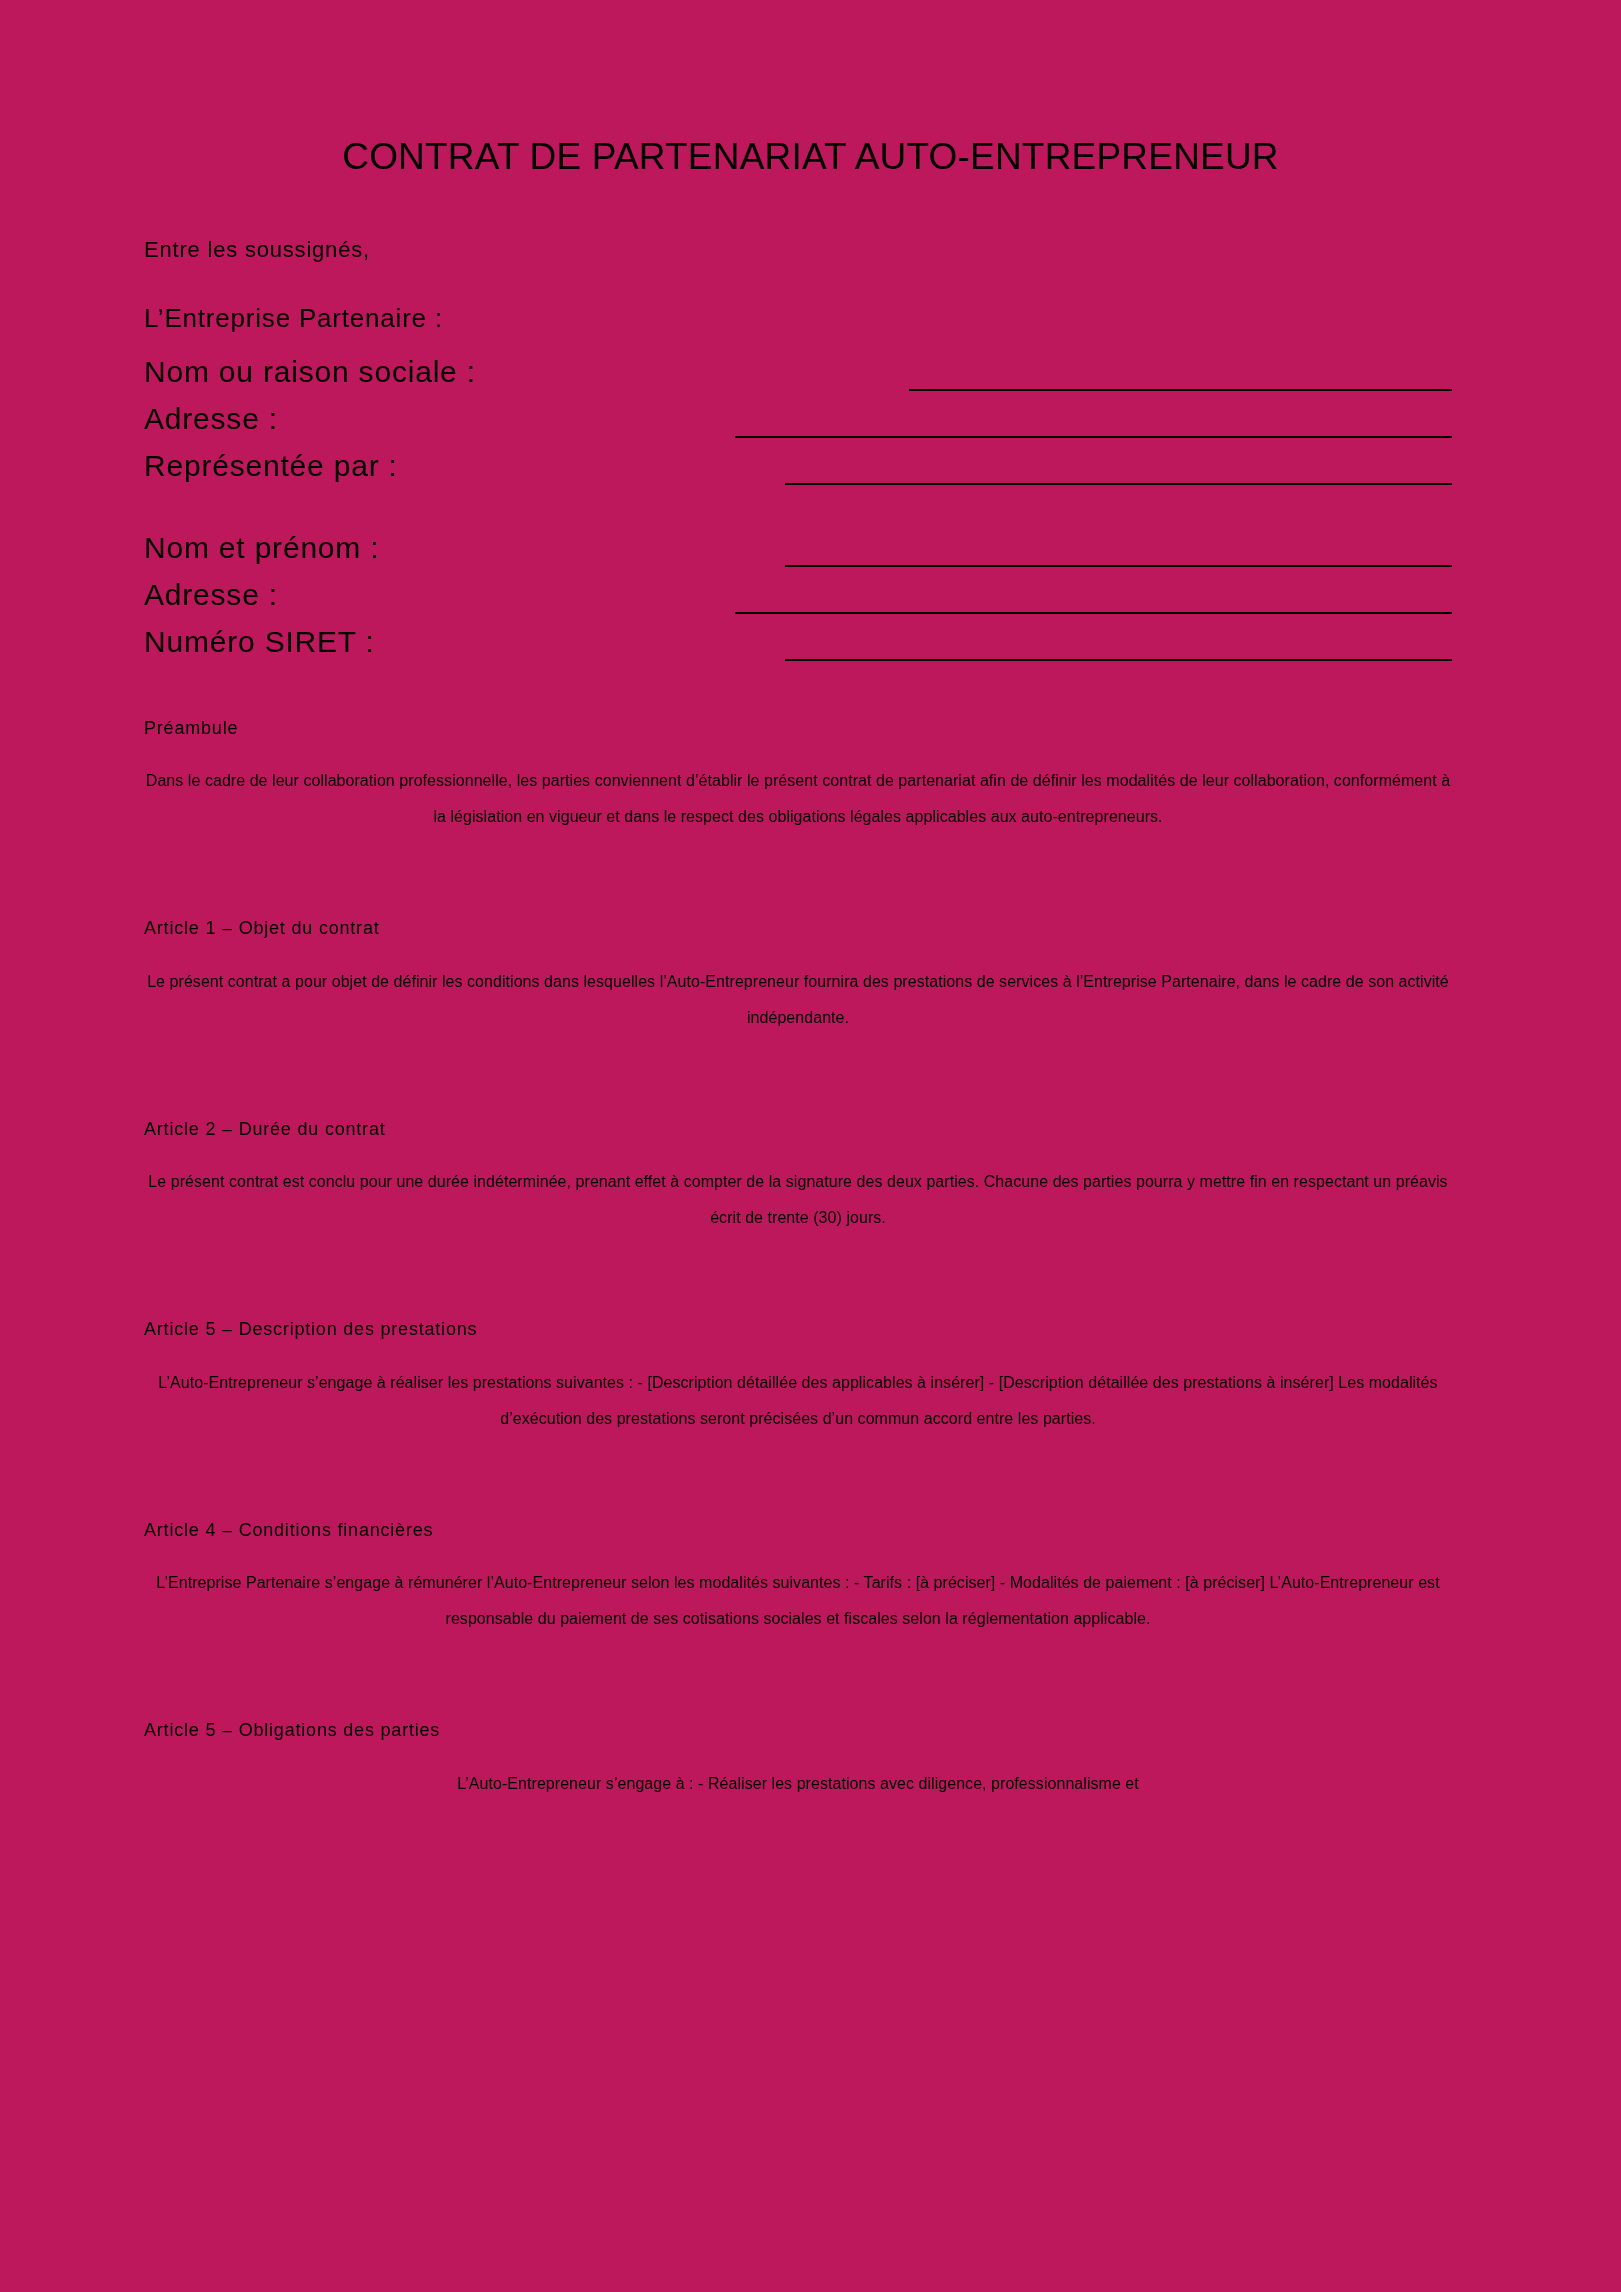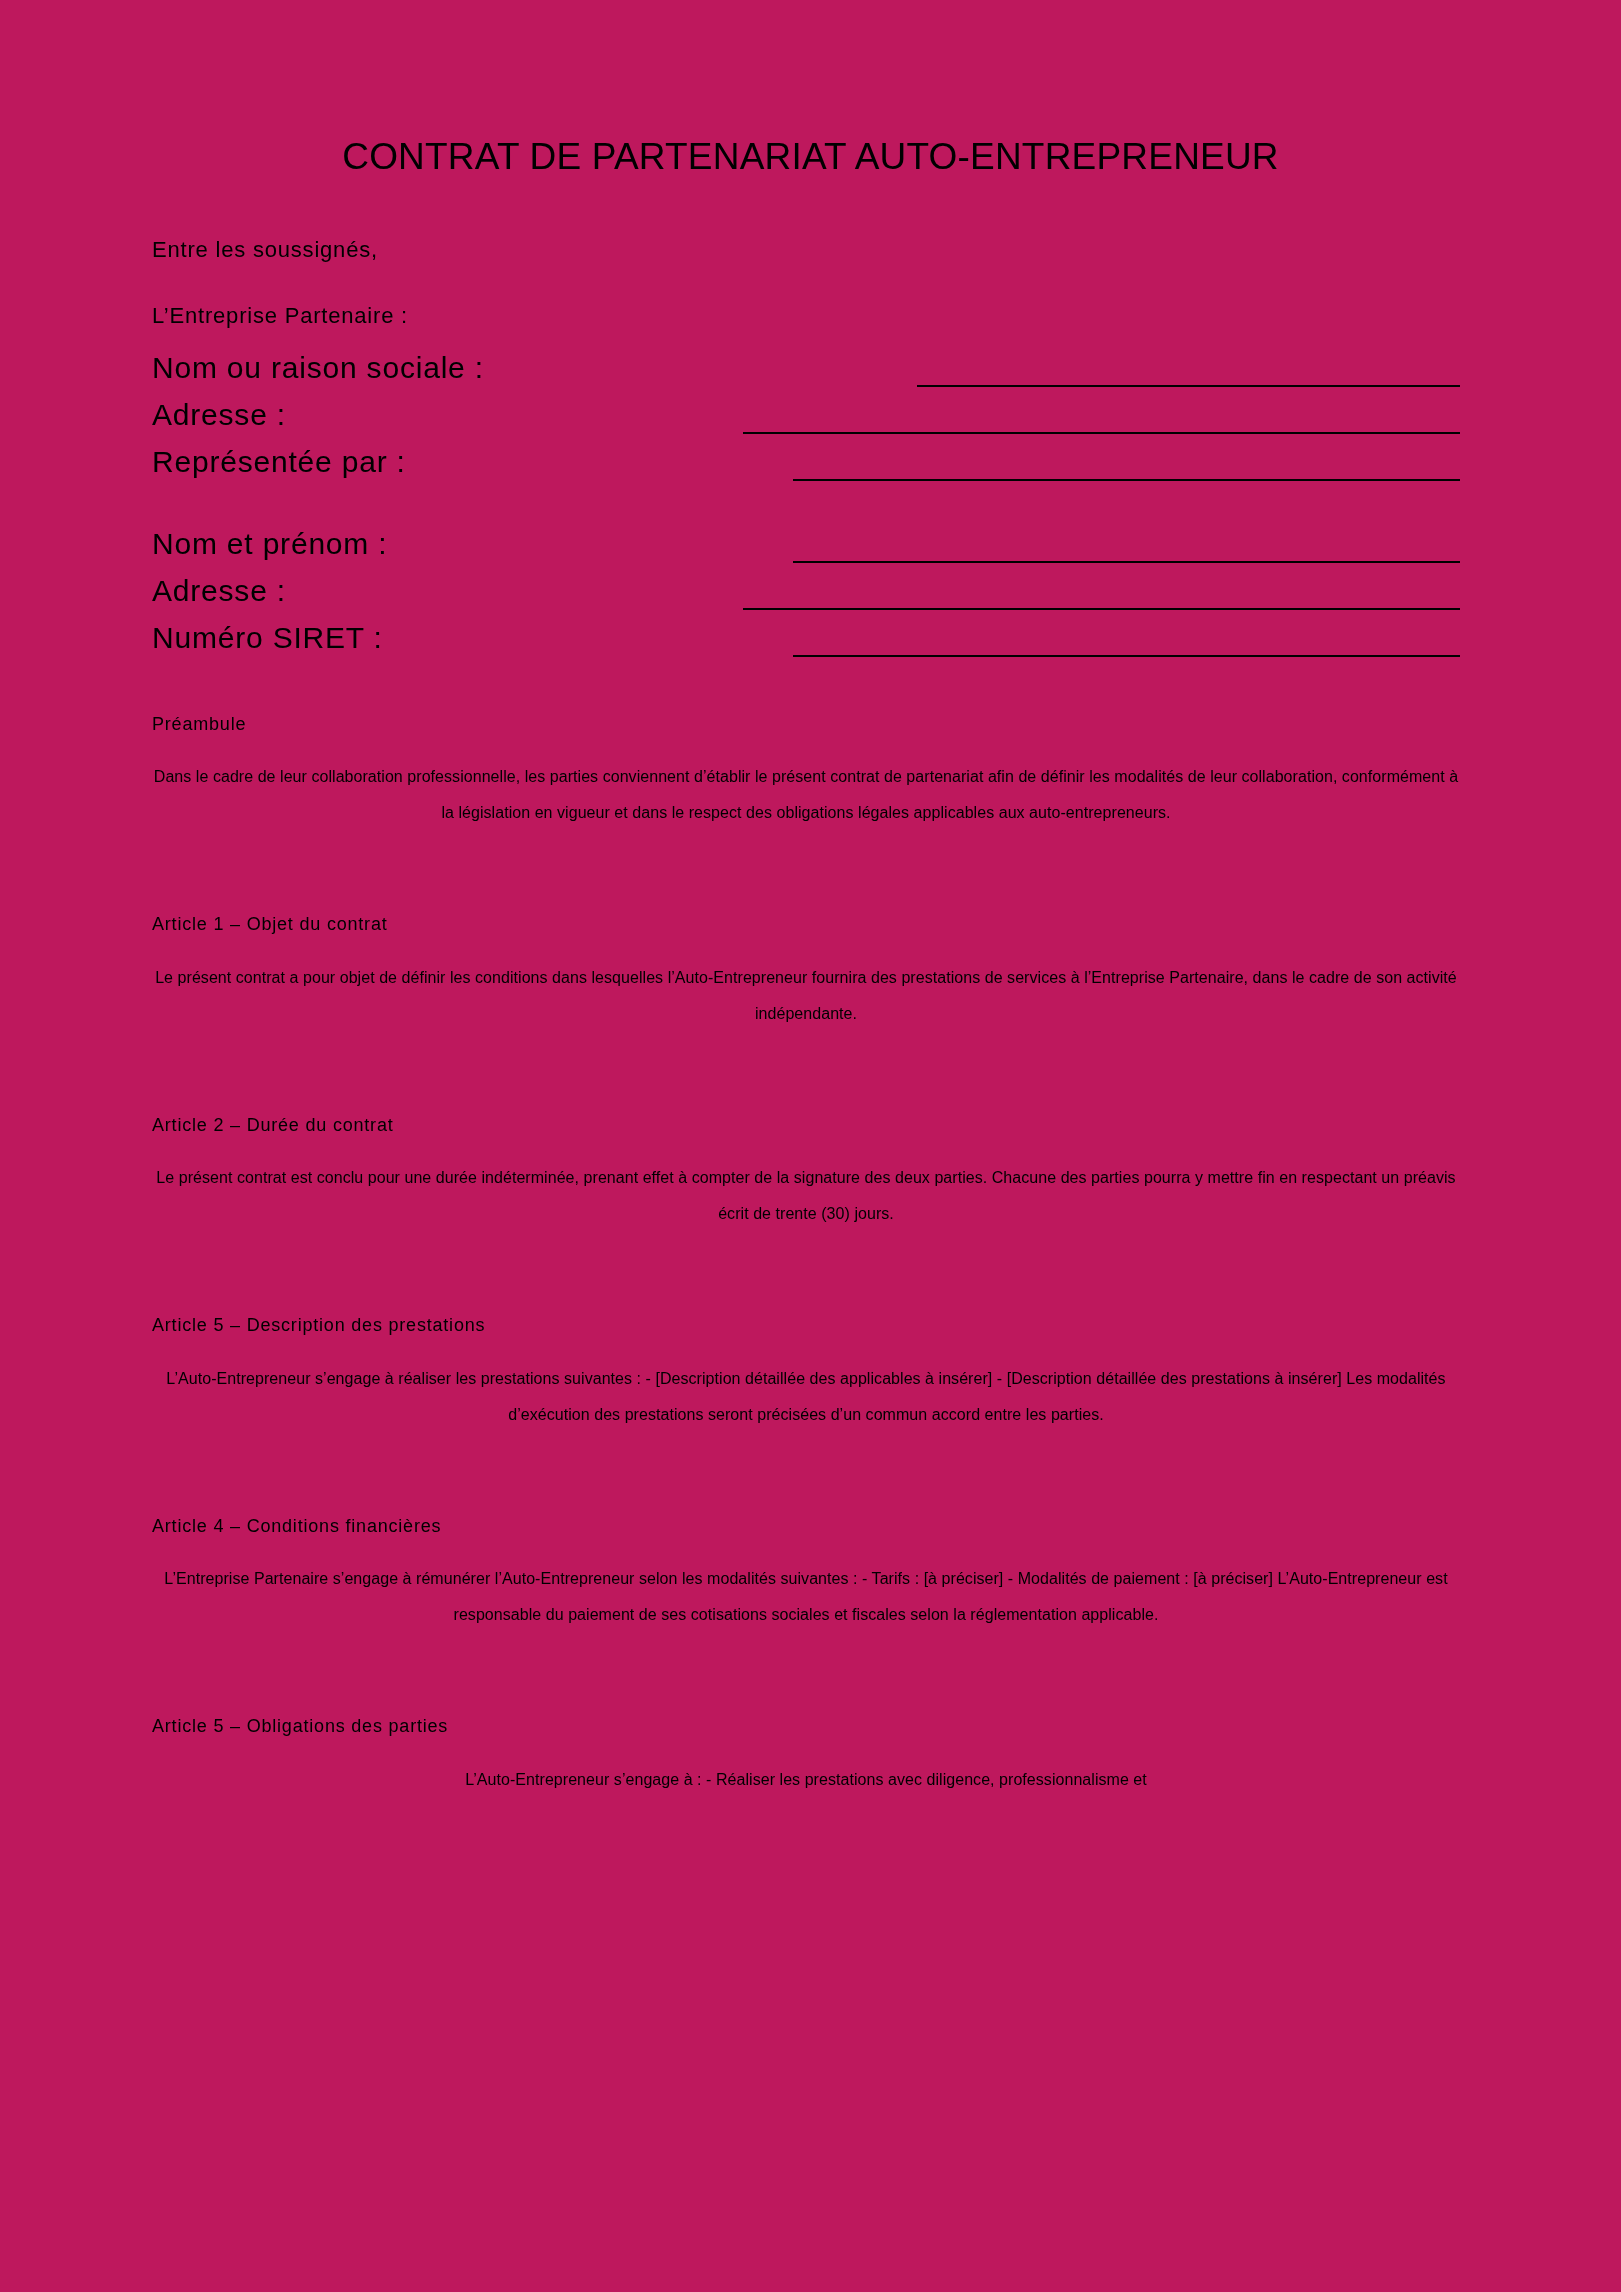--- a/index.html
+++ b/index.html
@@ -29,35 +29,35 @@
     width: 1621px;
     text-align: center;
     font-size: 37px;
     font-weight: 400;
     letter-spacing: 0.2px;
     color: #000000;
     line-height: 1.2;
   }
   .content {
     position: absolute;
-    left: 152px;
+    left: 144px;
     top: 239px;
     width: 1308px;
   }
   .intro-line {
     font-size: 22px;
     line-height: 1.0;
     letter-spacing: 0.8px;
     margin: 0 0 44px 0;
   }
   .party-block {
     margin: 0 0 0 0;
   }
   .party-heading {
-    font-size: 22px;
+    font-size: 26px;
     line-height: 1.0;
     letter-spacing: 0.8px;
     margin: 0 0 25.5px 0;
   }
   .field-row {
     position: relative;
     height: 47px;
     margin: 0;
   }
   .field-label {

